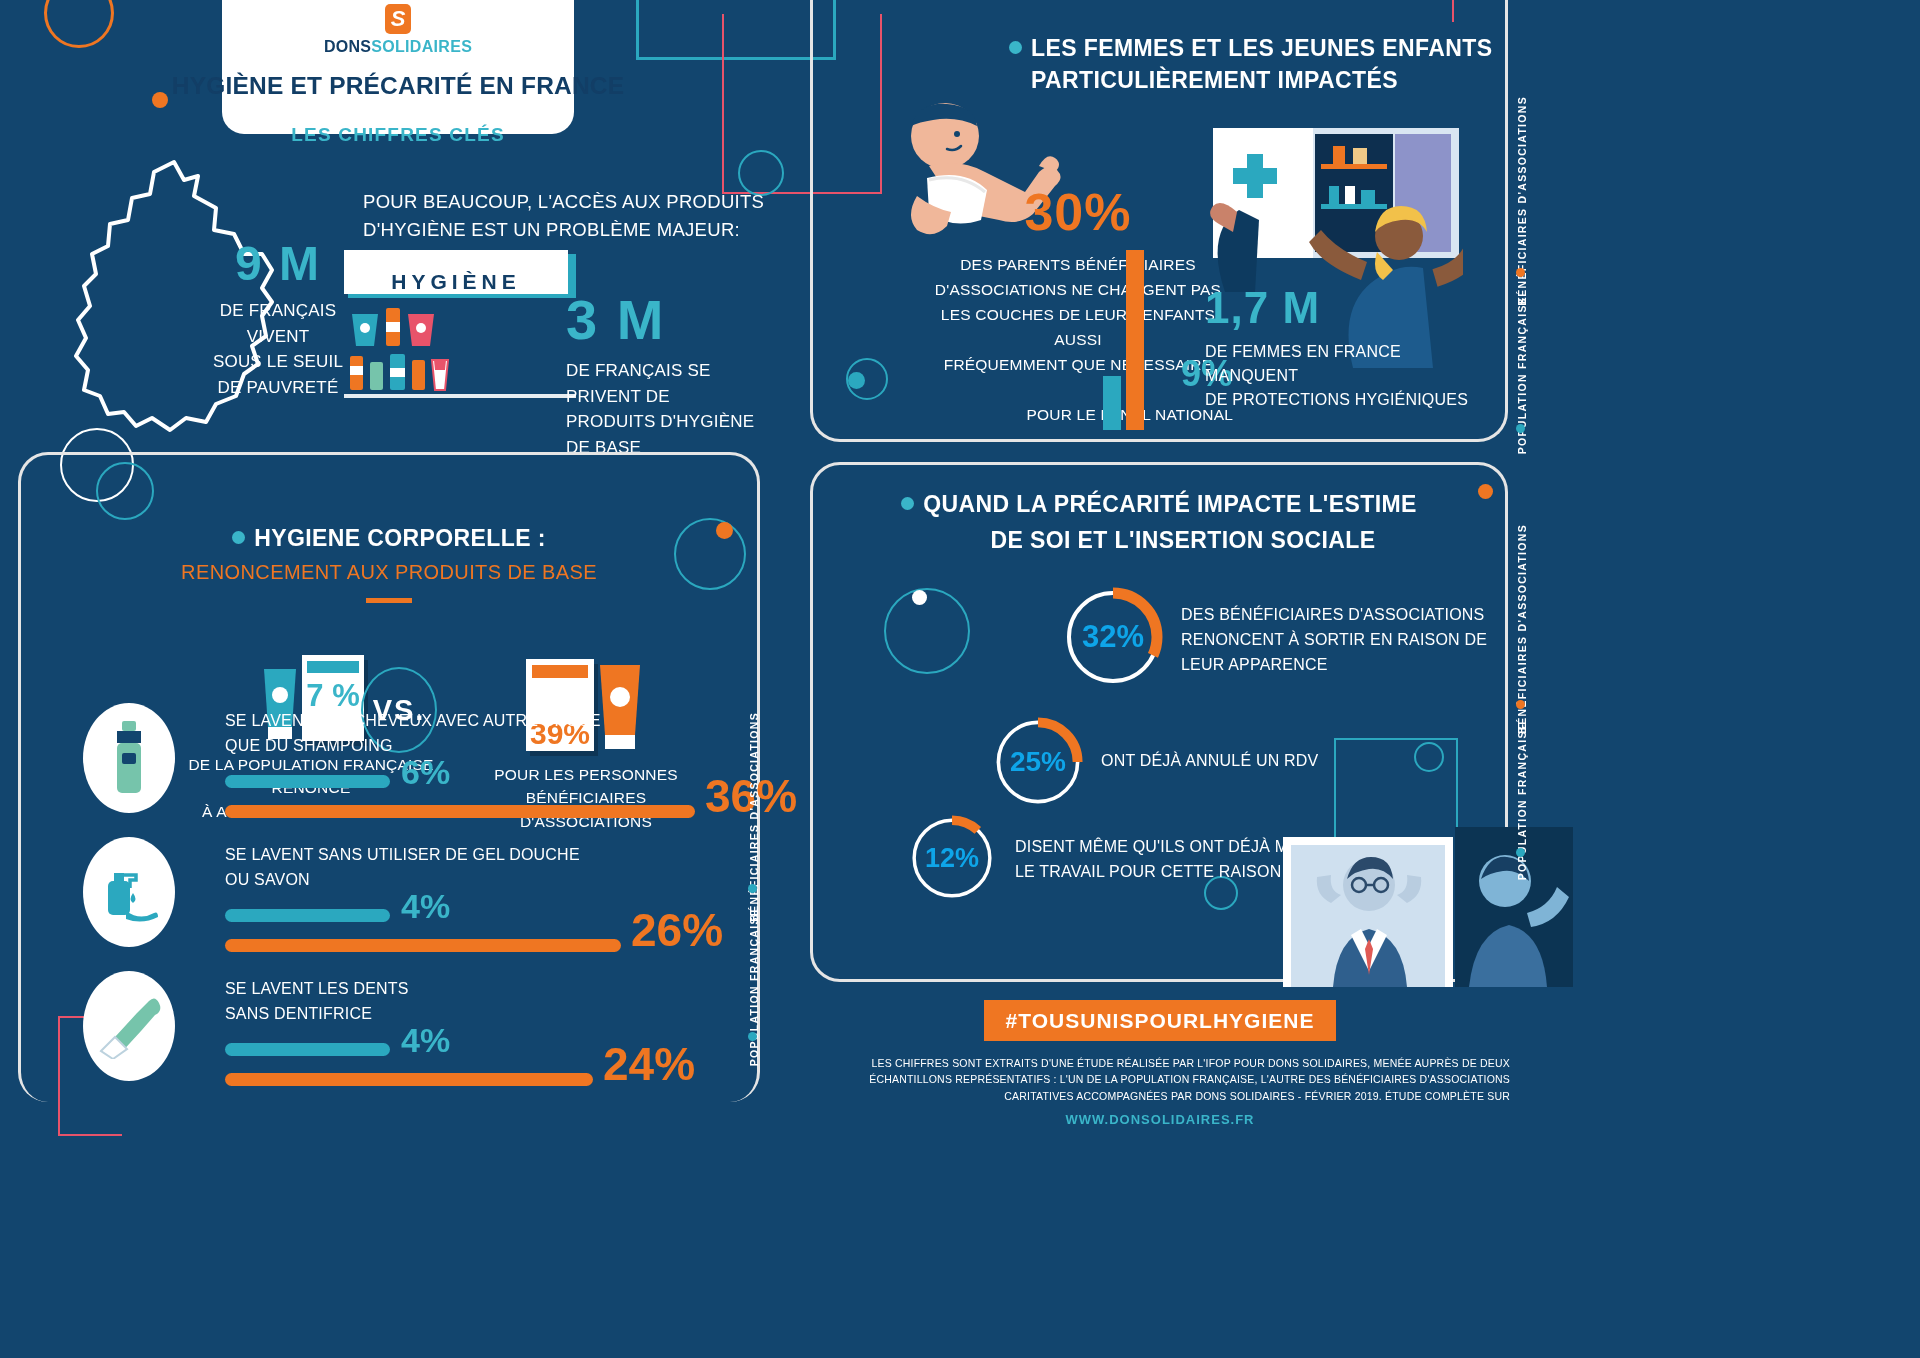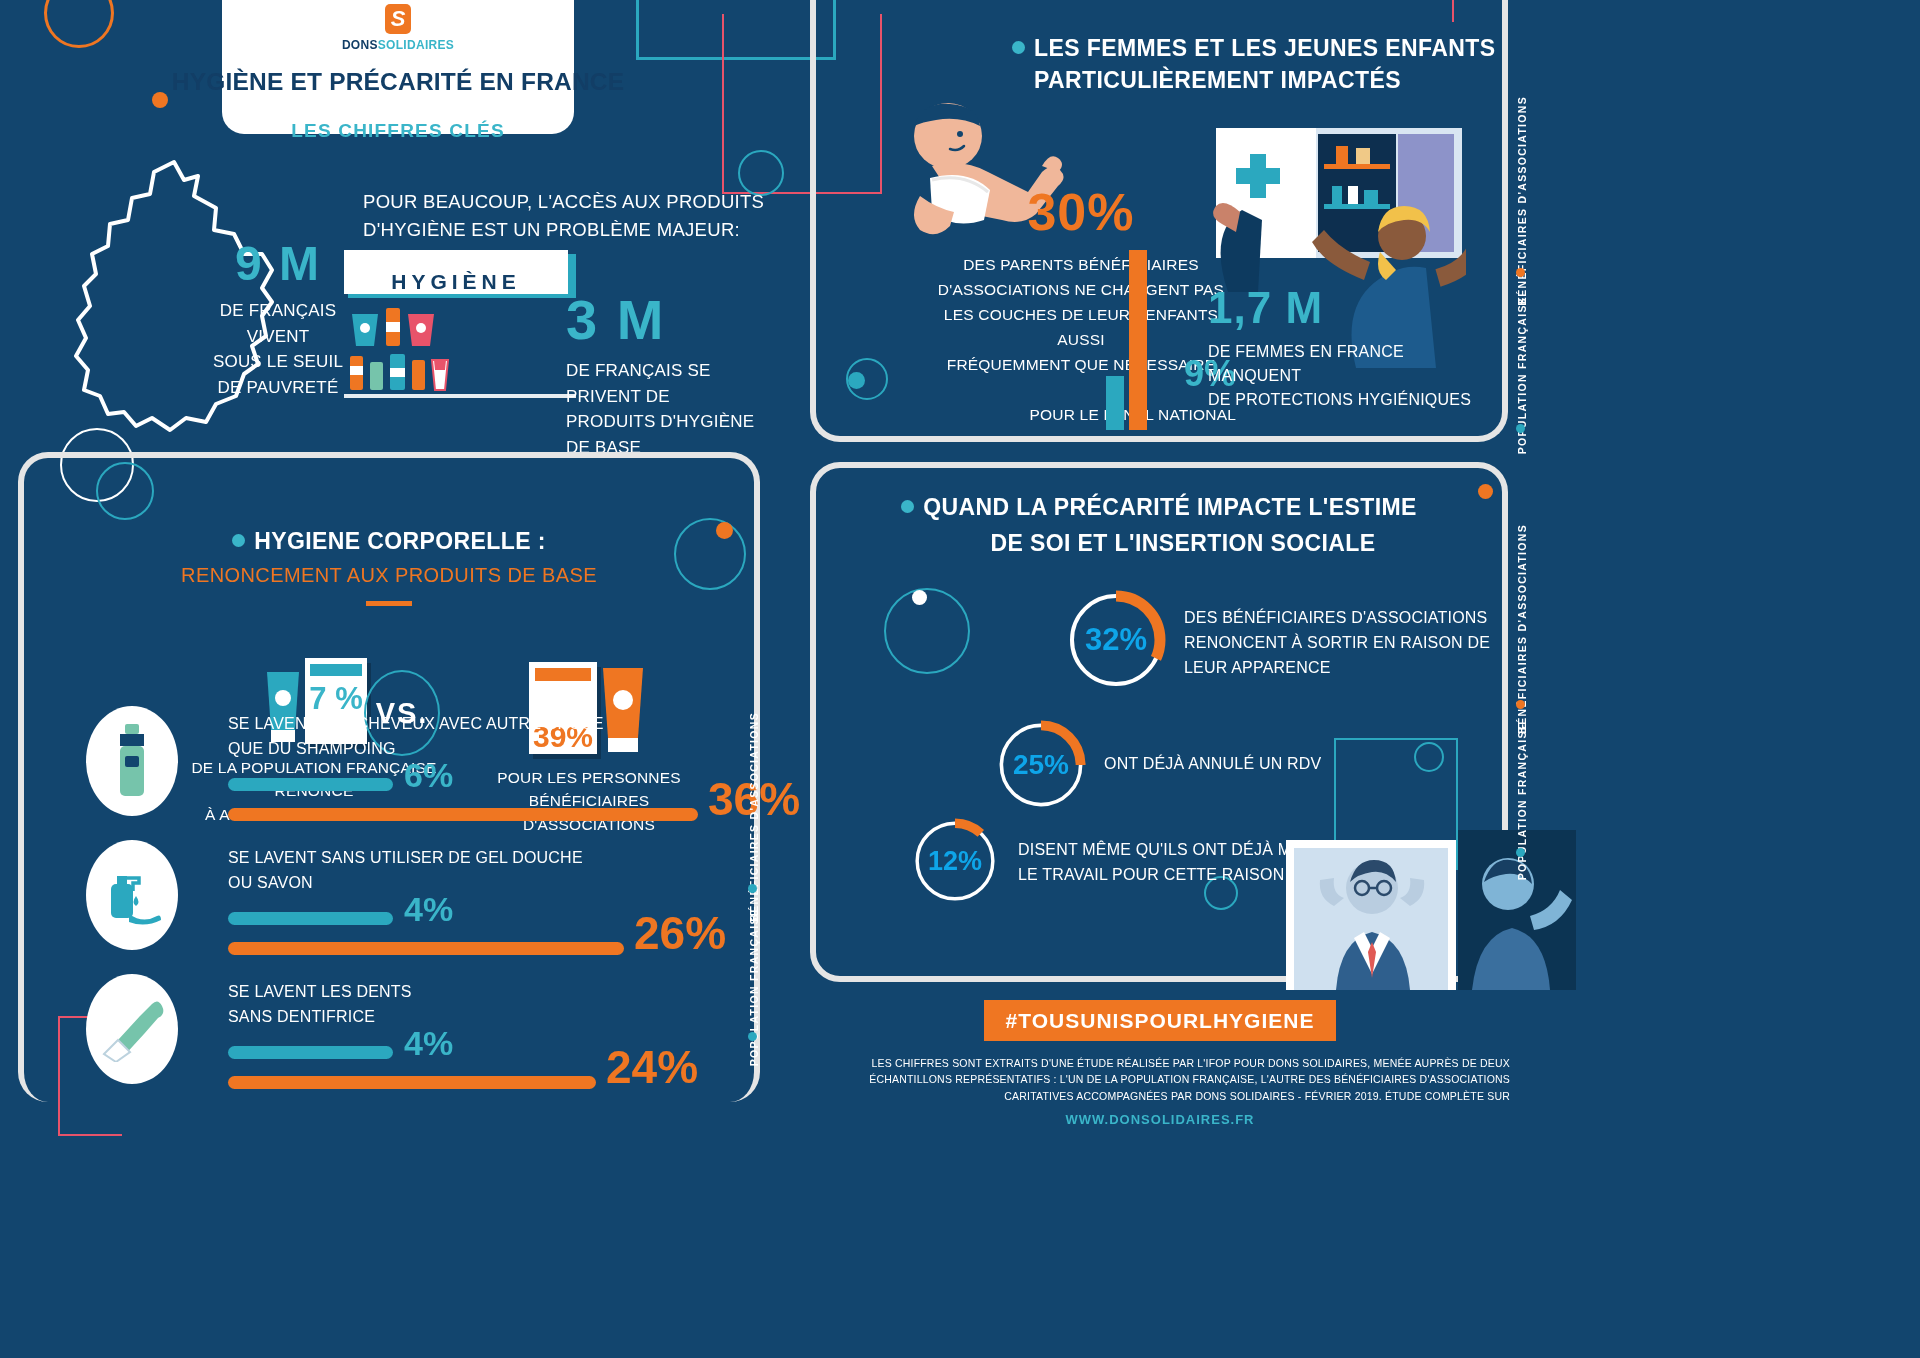--- a/index.html
+++ b/index.html
@@ -8,21 +8,21 @@
     background:#12456e;
     font-family:"Liberation Sans", sans-serif;
     color:#ffffff;
     position:relative;
     overflow:hidden;
   }
 
   
   .panel{
     position:absolute;
-    border:6px solid #e5e5e5;
+    border:3px solid #e5e5e5;
     border-radius:30px;
   }
 
   
   .circ{ position:absolute; border-radius:50%; }
   .dot{ position:absolute; border-radius:50%; }
   .rectline{ position:absolute; }
 
   
   #title-card{
@@ -30,21 +30,21 @@
     background:#ffffff; border-radius:0 0 22px 22px;
     display:flex; flex-direction:column; align-items:center;
     padding-top:22px;
   }
   #logo-row{ display:flex; align-items:center; justify-content:center; gap:0; }
   #logo-mark{
     width:26px; height:30px; background:#ef7622; border-radius:5px;
     color:#fff; font-weight:bold; font-size:22px; line-height:30px; text-align:center;
     font-style:italic;
   }
-  #logo-text{ font-size:12px; font-weight:bold; letter-spacing:.3px; margin-top:4px;}
+  #logo-text{ font-size:16px; font-weight:bold; letter-spacing:.3px; margin-top:4px;}
   .lt-a{ color:#123e66; }
   .lt-b{ color:#3ab5c9; }
   #logo-rule{ width:60px; height:5px; background:#ef7622; margin:7px 0 9px; }
   #main-title{
     color:#123e66; font-size:24.5px; font-weight:bold; letter-spacing:.2px;
     font-stretch:condensed; white-space:nowrap;
   }
   #sub-title{
     color:#3ab5c9; font-size:19px; font-weight:bold; letter-spacing:1.2px;
     font-stretch:condensed; margin-top:24px;

